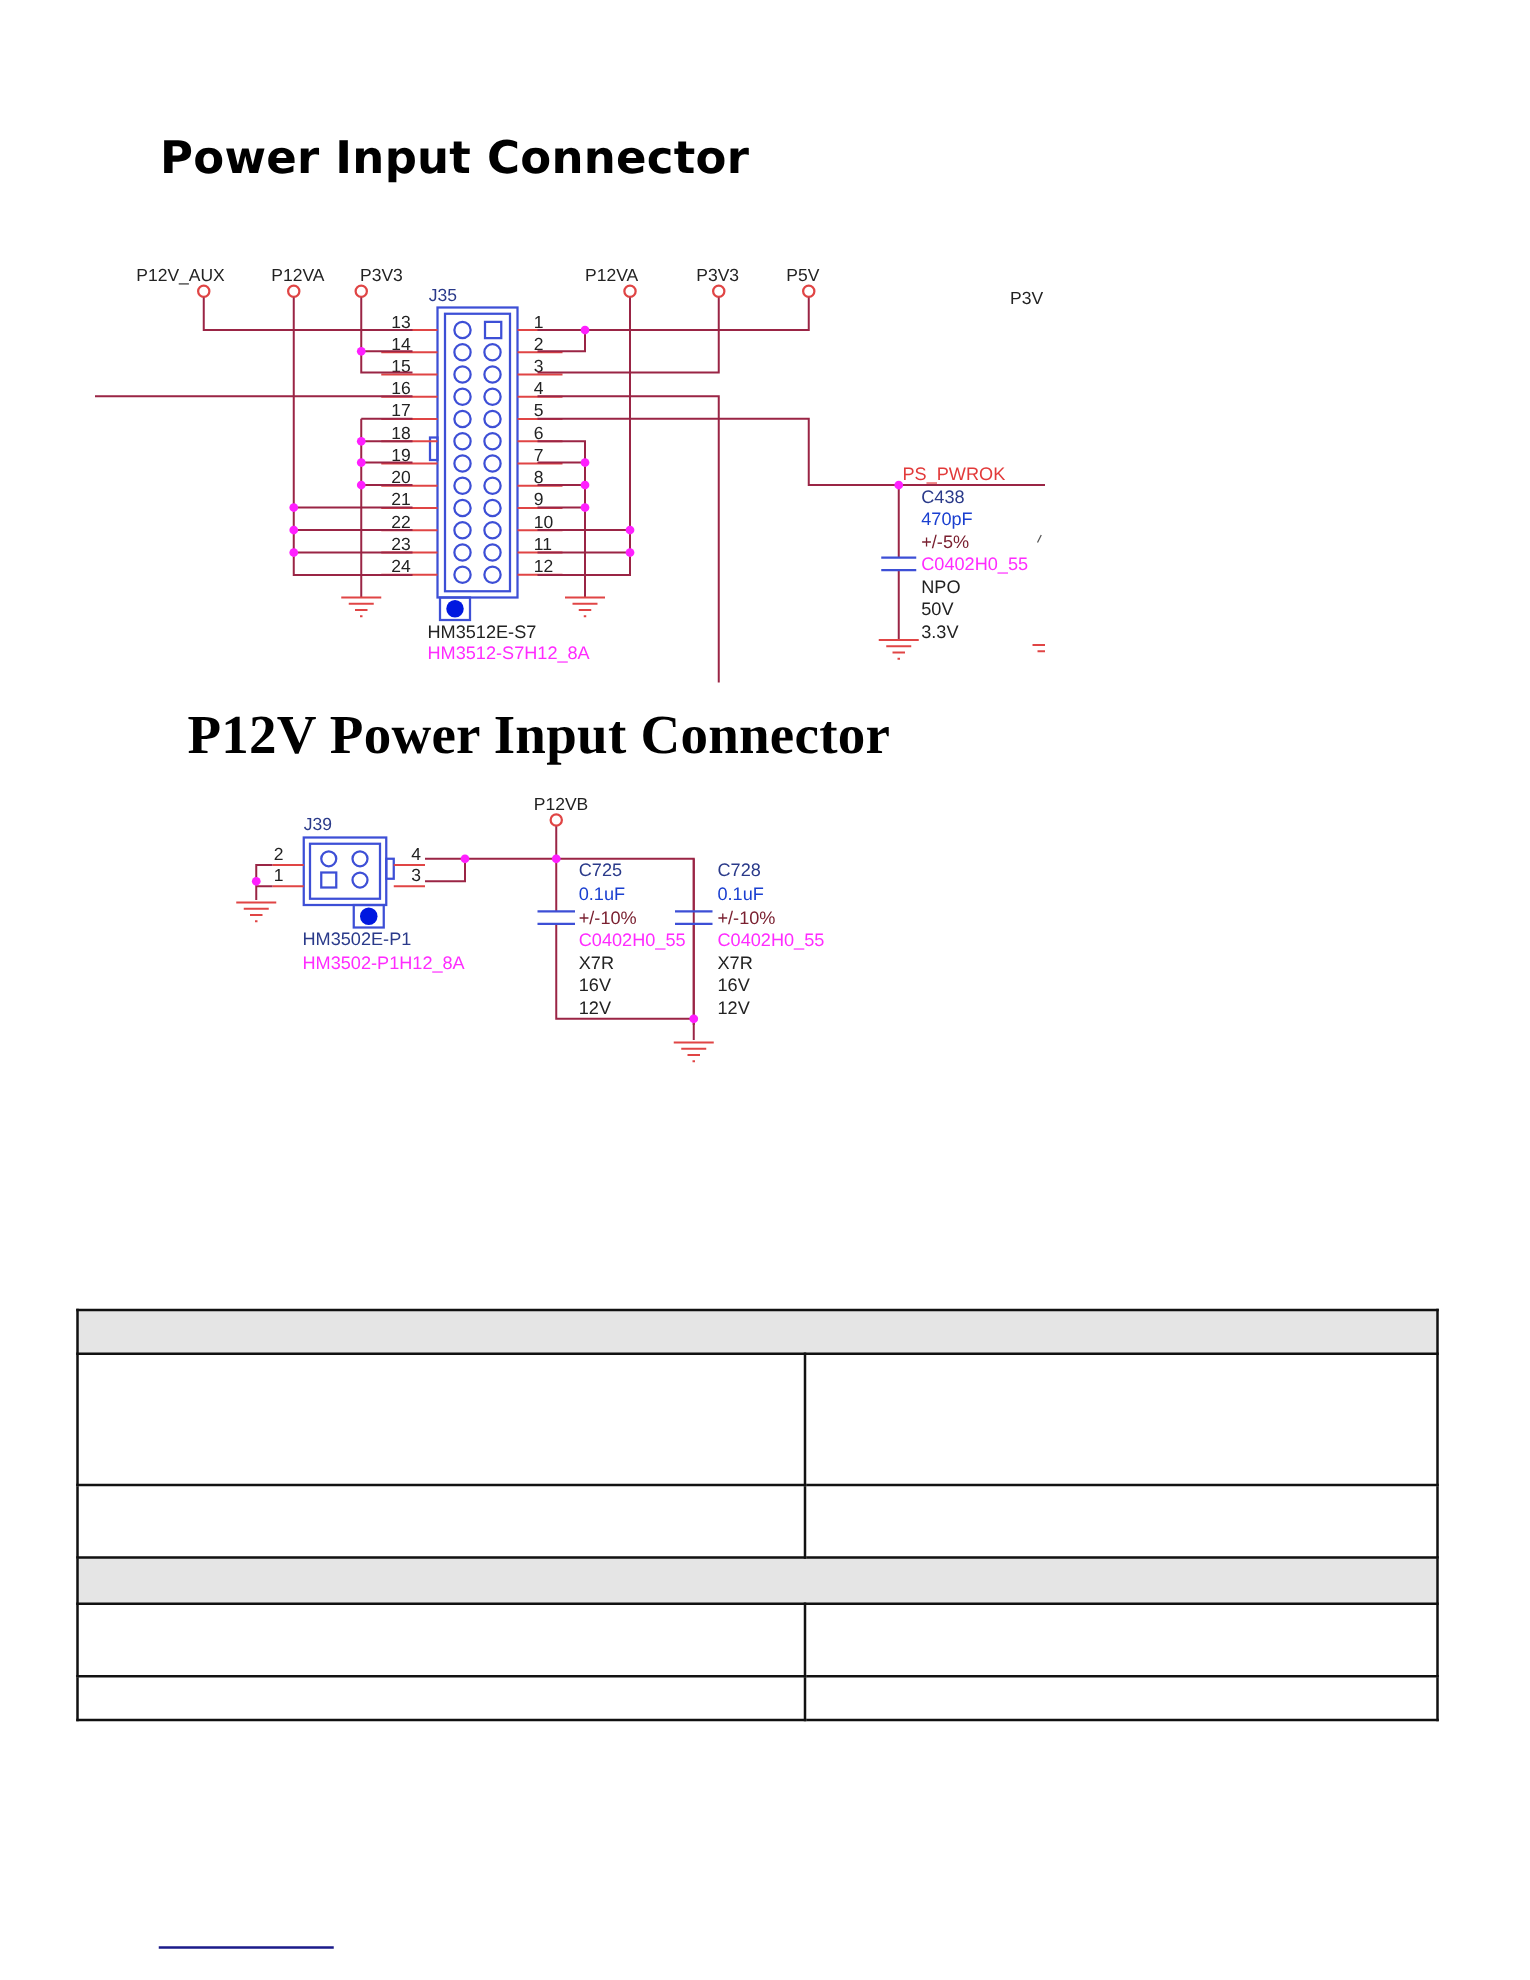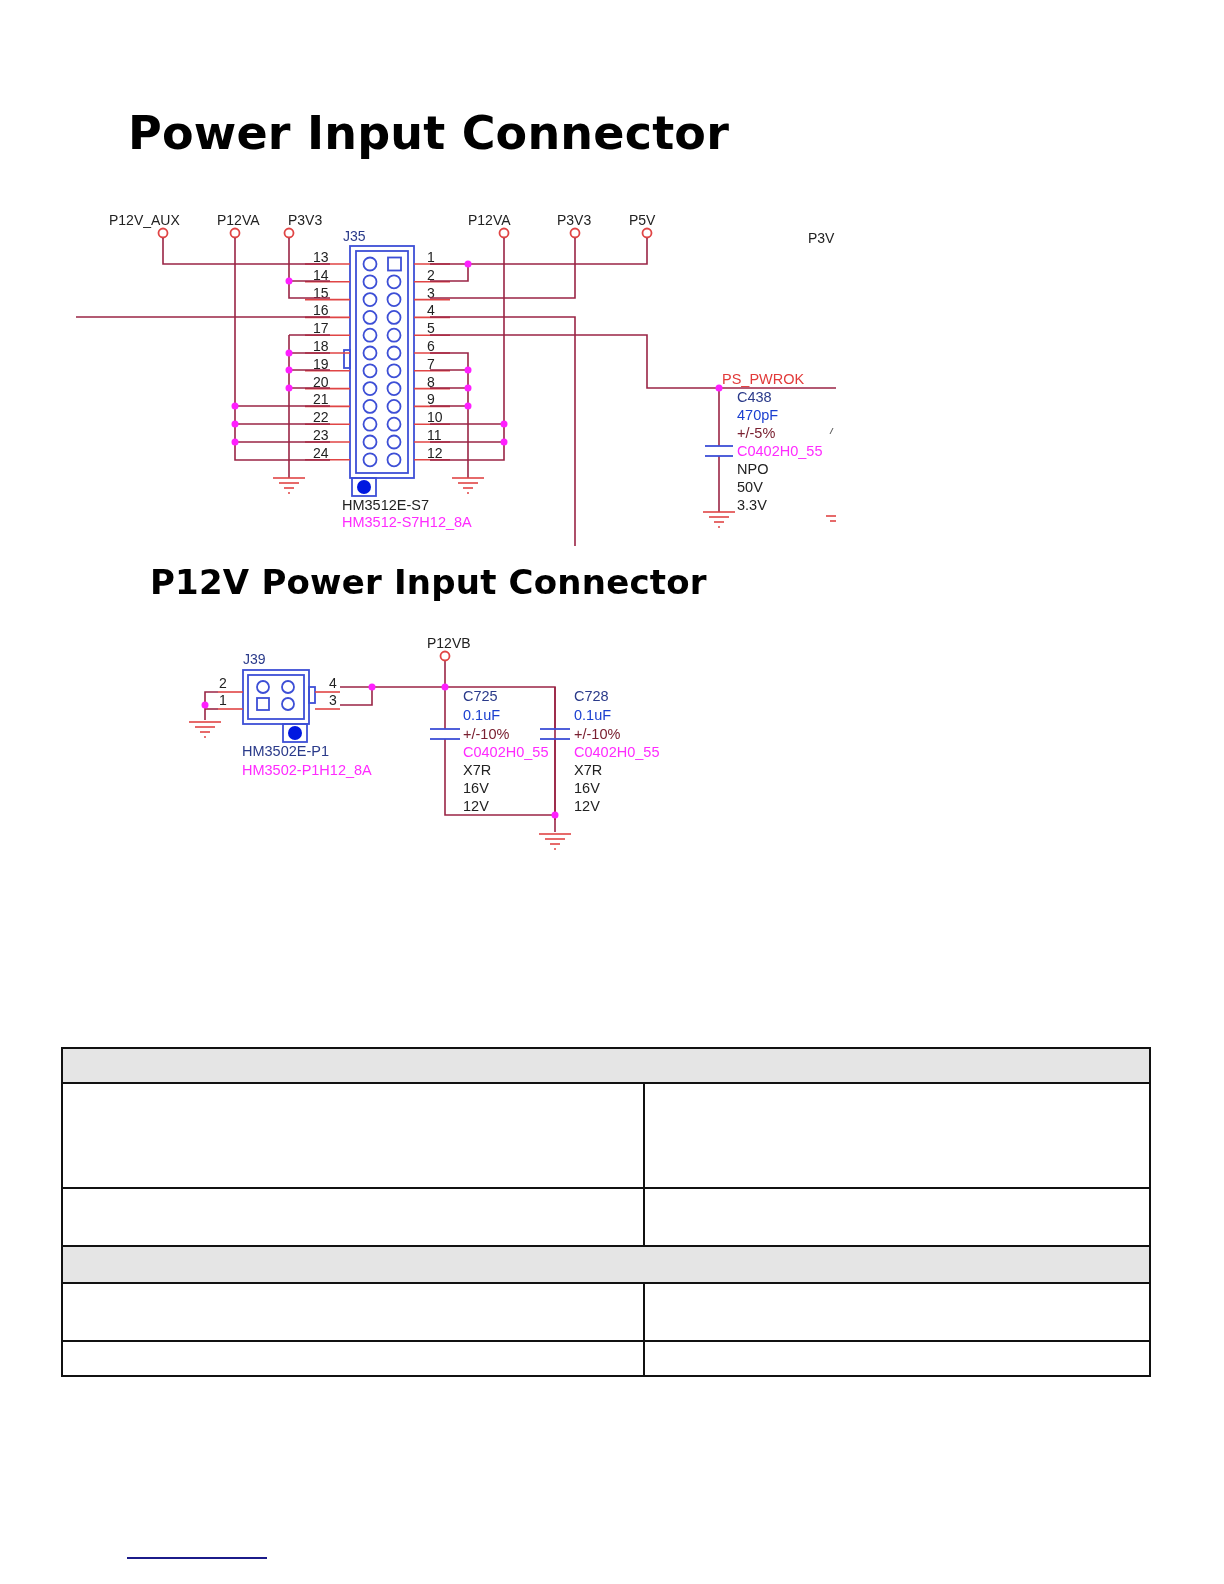--- a/index.html
+++ b/index.html
@@ -1,21 +1,21 @@
 <!DOCTYPE html>
 <html><head>
   <meta charset="utf-8">
   <style>
     html, body { margin: 0; padding: 0; background: #ffffff; }
     body { width: 1224px; height: 1584px; position: relative; overflow: hidden;
            font-family: "DejaVu Sans", sans-serif; }
     .title { position: absolute; font-family: "DejaVu Sans", sans-serif; font-weight: bold;
              color: #000; white-space: nowrap; letter-spacing: 0.2px; }
-    #title1 { left: 128px; top: 106px; font-size: 46px; }
-    #title2 { left: 150px; top: 562px; font-size: 34px; }
+    #title1 { left: 128px; top: 106px; font-size: 36px; }
+    #title2 { left: 150px; top: 562px; font-size: 44px; font-family: Liberation Serif, serif; }
     svg.schem { position: absolute; left: 0; top: 0; }
     svg text { font-family: "Liberation Sans", sans-serif; }
     .lbl { fill: #222; font-size: 14px; }
     .pin { fill: #222; font-size: 14px; }
     .blue { fill: #1a3fd0; }
     .navy { fill: #2a3a8a; }
     .mag { fill: #ff2bff; }
     .red { fill: #e23a3a; }
     .brown { fill: #7a2030; }
     .wire { stroke: #9a2545; stroke-width: 1.6; fill: none; }

